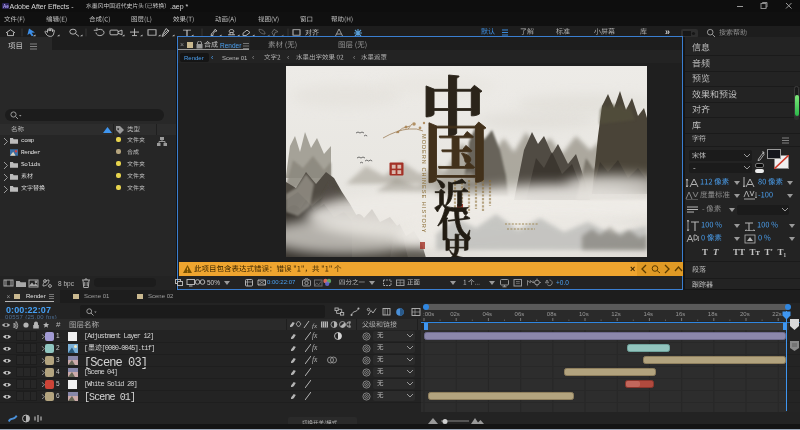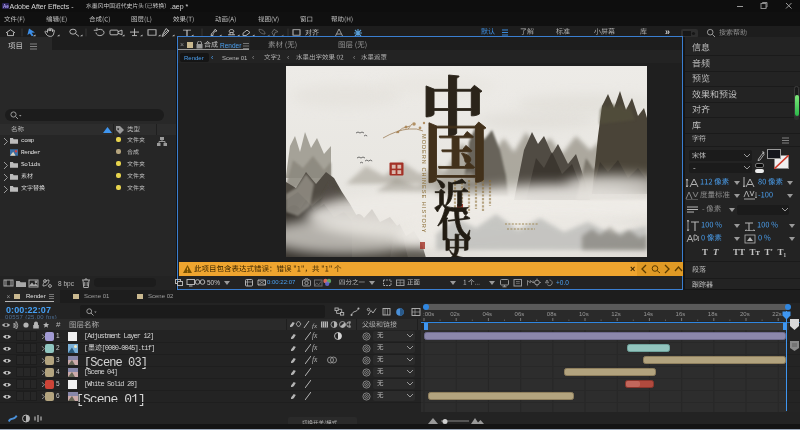--- a/index.html
+++ b/index.html
@@ -1528,21 +1528,21 @@
 <svg class="ic" style="left:41px;top:393.5px" width="4" height="5.5" viewBox="0 0 4 5.5">
     <path d="M.8 .3l2.8 2.4L.8 5.2" stroke="#999" stroke-width=".9" fill="none"></path>
   </svg>
 <div class="chip" style="left:45px;top:391.5px;background:#b3a47f"></div>
 <div class="lat" style="left:56px;top:391.5px;font-size:6.5px;color:#c9c9c9">6</div>
 <svg class="ic" style="left:68px;top:391.5px" width="10" height="9" viewBox="0 0 10 9">
     <rect width="10" height="9" fill="#caa"></rect>
     <rect x="0" y="0" width="10" height="4" fill="#88a"></rect>
     <path d="M0 9L4 4L7 9z" fill="#665"></path>
   </svg>
-<div class="lat" style="left:76px;top:391.5px;font-family:'Liberation Mono',monospace;font-size:13px;letter-spacing:-0.9px;color:#d5d5d5">[Scene 01]</div>
+<div class="lat" style="left:84px;top:391.5px;font-family:'Liberation Mono',monospace;font-size:10px;letter-spacing:-0.9px;color:#d5d5d5">[Scene 01]</div>
 <svg class="ic" style="left:290px;top:392px" width="9" height="8" viewBox="0 0 9 8">
     <path d="M1 7c0-3 2-3 2.5-5l2.5 1c-2 1.5-1 4-5 4z" fill="#b5b5b5"></path>
   </svg>
 <svg class="ic" style="left:305px;top:392px" width="6" height="8" viewBox="0 0 6 8">
     <path d="M0 8L6 0" stroke="#b5b5b5"></path>
   </svg>
 <svg class="ic" style="left:362px;top:392px" width="9" height="9" viewBox="0 0 9 9">
     <circle cx="4.5" cy="4.5" r="3.6" fill="none" stroke="#9a9a9a" stroke-width=".8"></circle>
     <circle cx="4.5" cy="4.5" r="1.8" fill="none" stroke="#9a9a9a" stroke-width=".8"></circle>
     <circle cx="4.5" cy="4.5" r=".5" fill="#9a9a9a"></circle>

